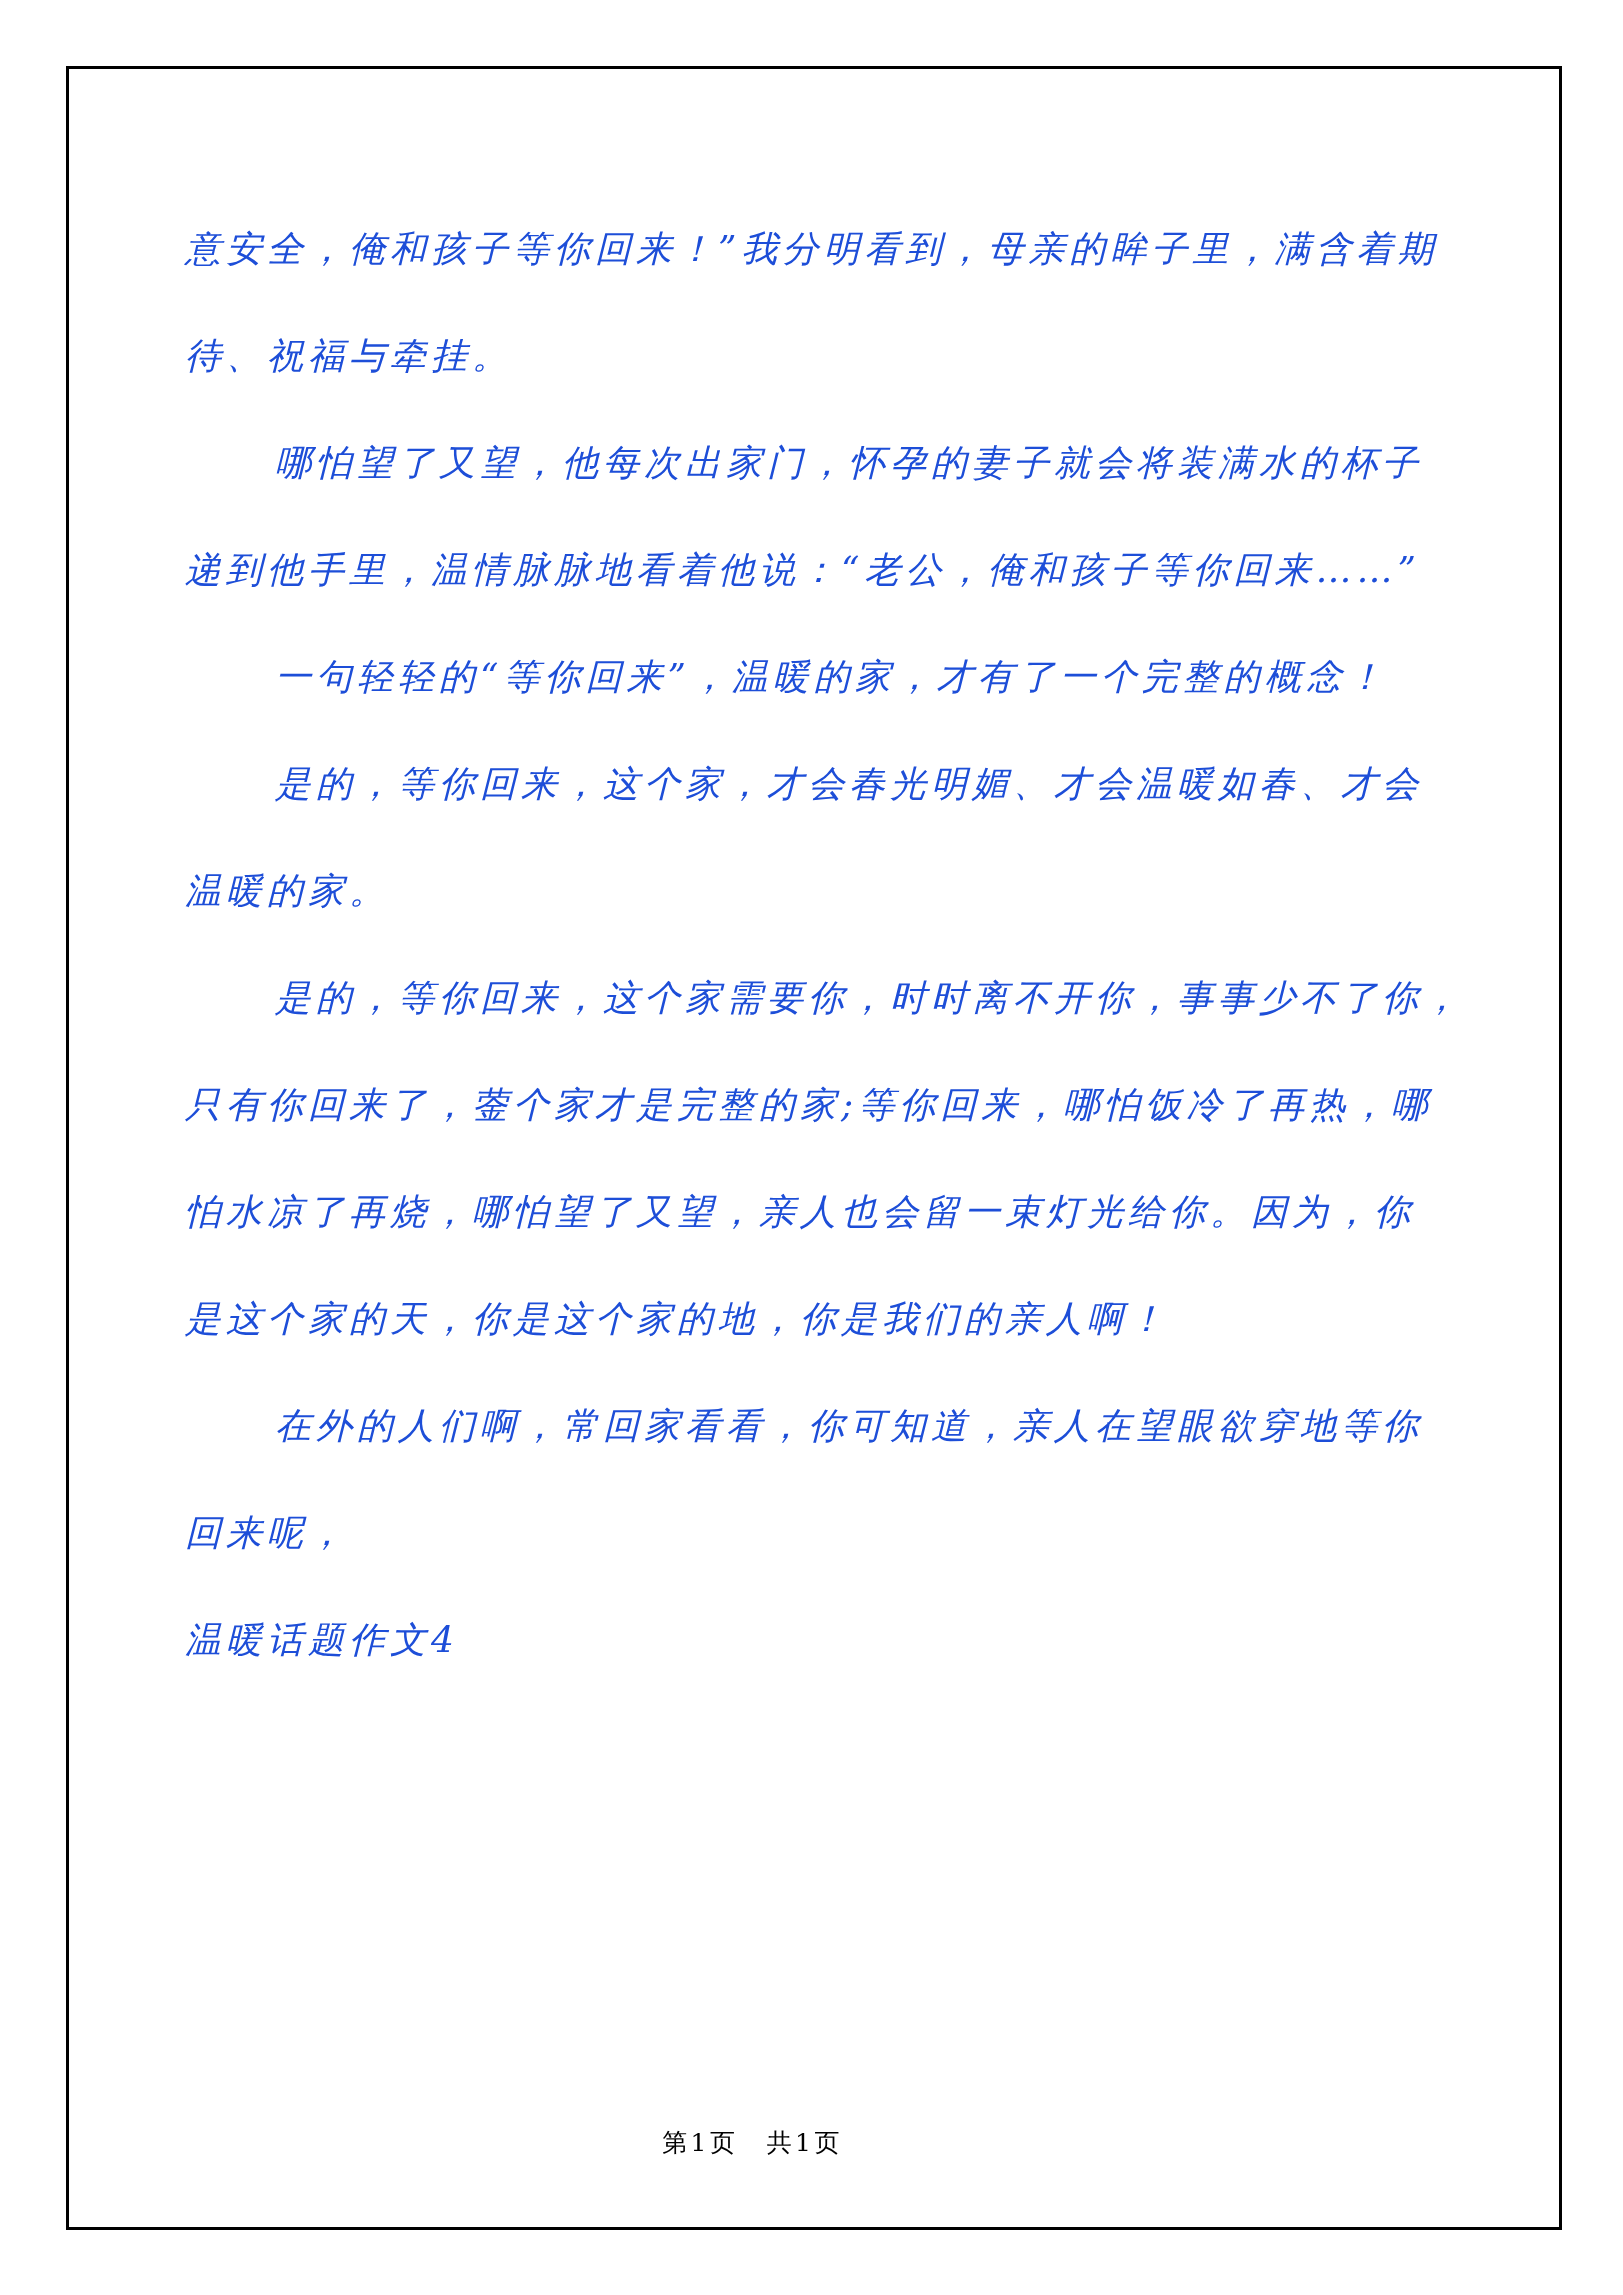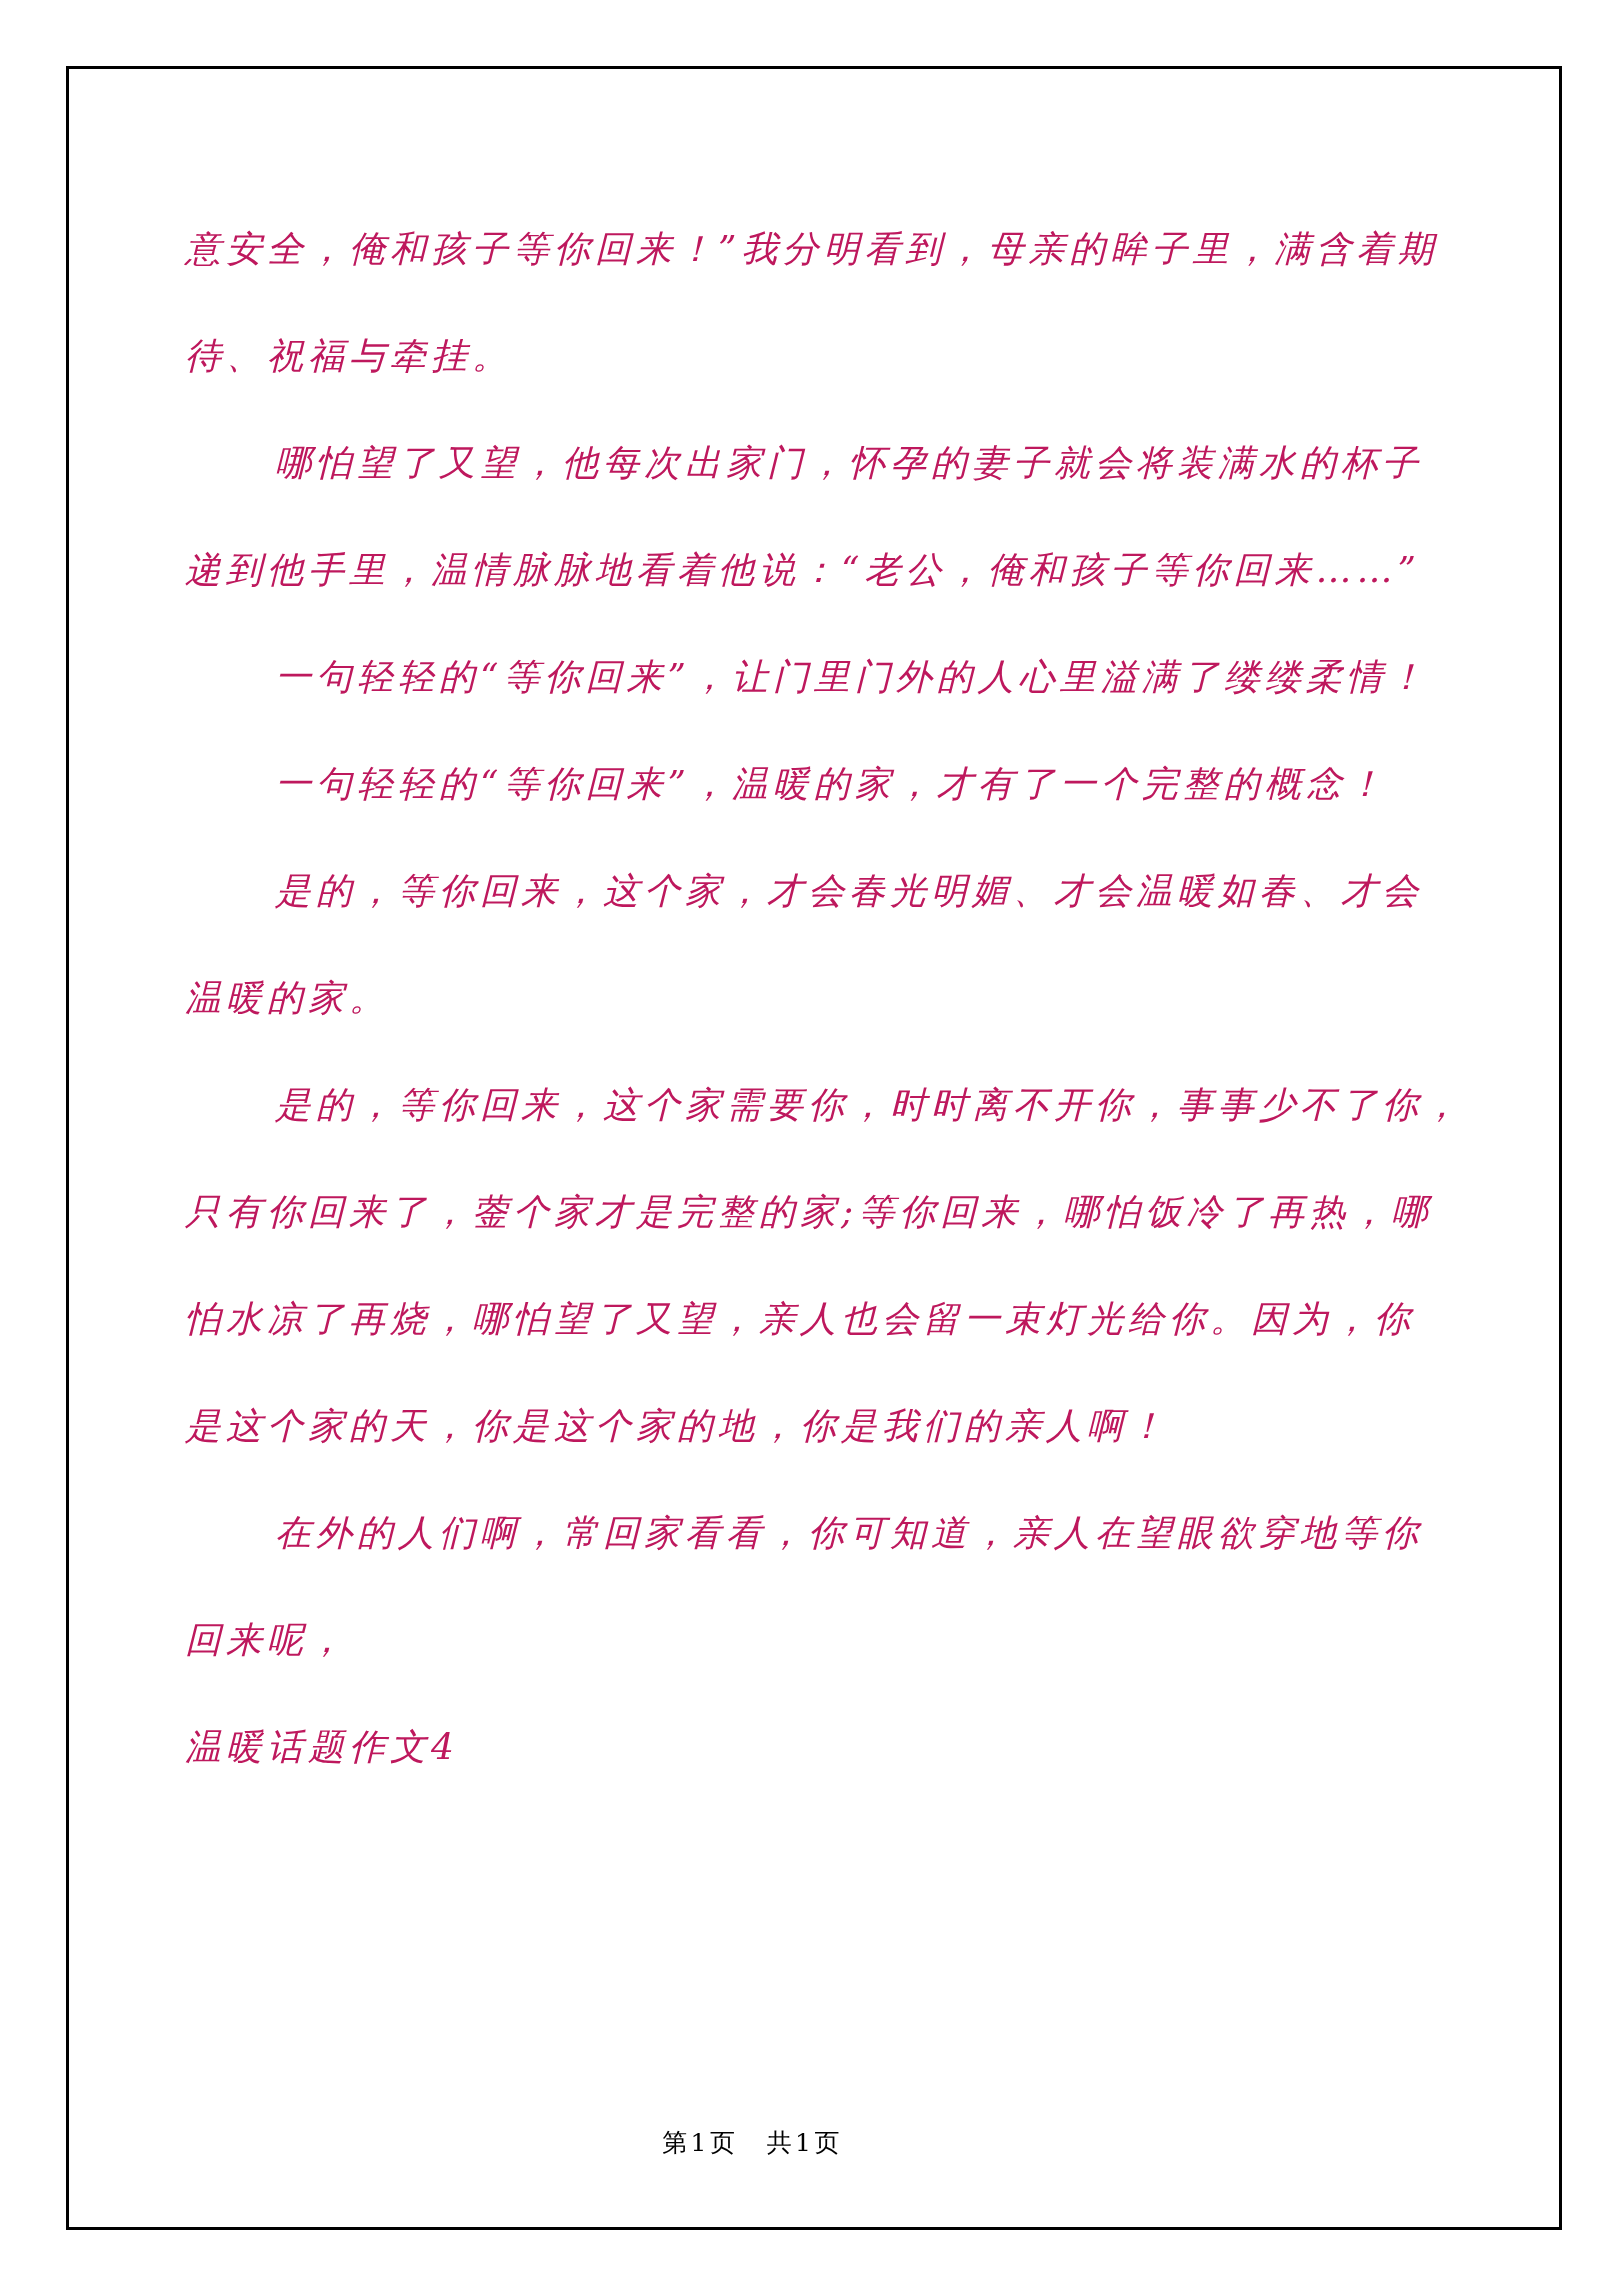--- a/index.html
+++ b/index.html
@@ -31,21 +31,21 @@
     top: 195px;
     width: 1267px;
   }
   .doc-line {
     height: 107px;
     line-height: 107px;
     font-size: 36px;
     letter-spacing: 5px;
     font-style: italic;
     white-space: nowrap;
-    color: #be185d;
+    color: #1d4ed8;
   }
   .doc-line.indent {
     padding-left: 90px;
   }
   .page-footer {
     position: absolute;
     top: 2126px;
     left: 0;
     width: 1623px;
     text-align: center;
@@ -59,21 +59,20 @@
 </head>
 <body>
 
 <div class="page-frame"></div>
 
 <div class="text-block">
   <div class="doc-line">意安全，俺和孩子等你回来！”我分明看到，母亲的眸子里，满含着期</div>
   <div class="doc-line">待、祝福与牵挂。</div>
   <div class="doc-line indent">哪怕望了又望，他每次出家门，怀孕的妻子就会将装满水的杯子</div>
   <div class="doc-line">递到他手里，温情脉脉地看着他说：“老公，俺和孩子等你回来……”</div>
-  <div class="doc-line indent">一句轻轻的“等你回来”，让门里门外的人心里溢满了缕缕柔情！</div>
   <div class="doc-line indent">一句轻轻的“等你回来”，温暖的家，才有了一个完整的概念！</div>
   <div class="doc-line indent">是的，等你回来，这个家，才会春光明媚、才会温暖如春、才会</div>
   <div class="doc-line">温暖的家。</div>
   <div class="doc-line indent">是的，等你回来，这个家需要你，时时离不开你，事事少不了你，</div>
   <div class="doc-line">只有你回来了，蓥个家才是完整的家;等你回来，哪怕饭冷了再热，哪</div>
   <div class="doc-line">怕水凉了再烧，哪怕望了又望，亲人也会留一束灯光给你。因为，你</div>
   <div class="doc-line">是这个家的天，你是这个家的地，你是我们的亲人啊！</div>
   <div class="doc-line indent">在外的人们啊，常回家看看，你可知道，亲人在望眼欲穿地等你</div>
   <div class="doc-line">回来呢，</div>
   <div class="doc-line">温暖话题作文4</div>

